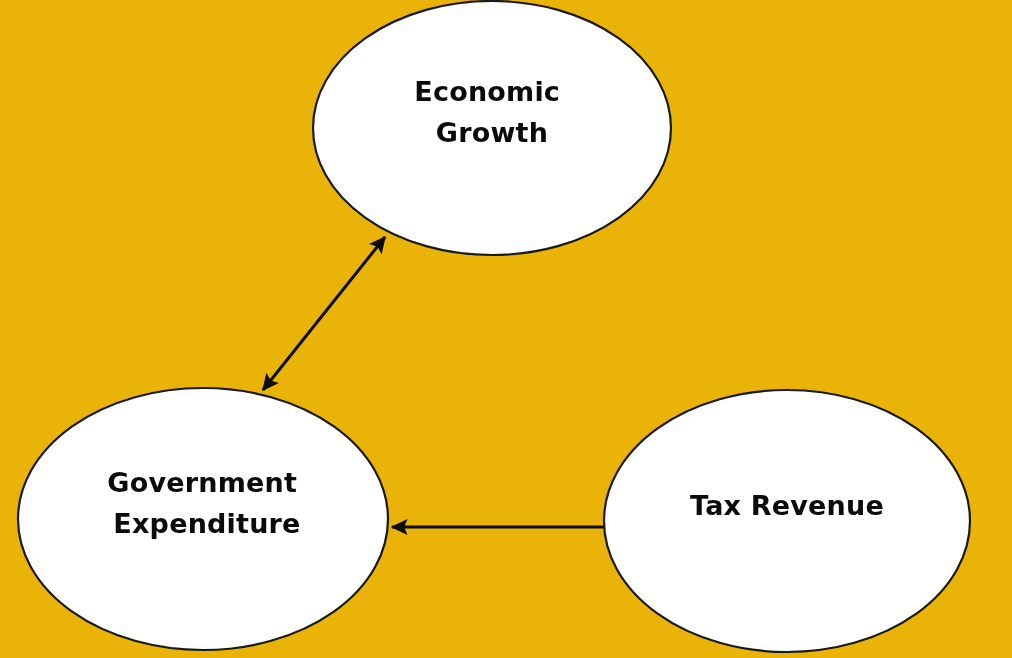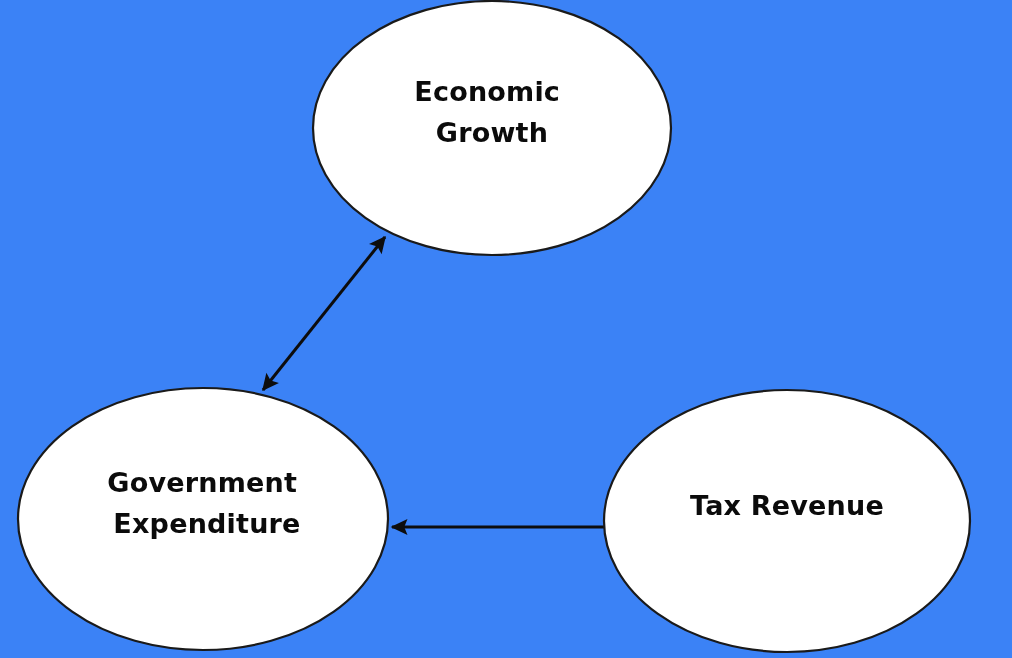--- a/index.html
+++ b/index.html
@@ -7,21 +7,21 @@
     padding: 0;
     background: #ffffff;
   }
   body {
     font-family: "DejaVu Sans", sans-serif;
   }
   #diagram-canvas {
     position: relative;
     width: 1012px;
     height: 658px;
-    background: #3b82f6;
+    background: #eab308;
     overflow: hidden;
   }
   #diagram-svg {
     position: absolute;
     top: 0;
     left: 0;
     width: 1012px;
     height: 658px;
     display: block;
   }

